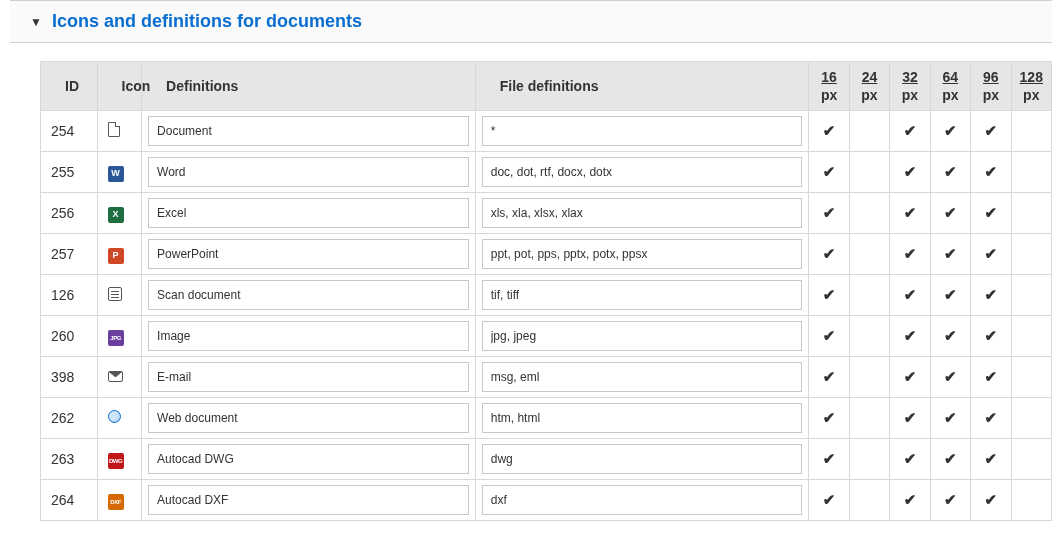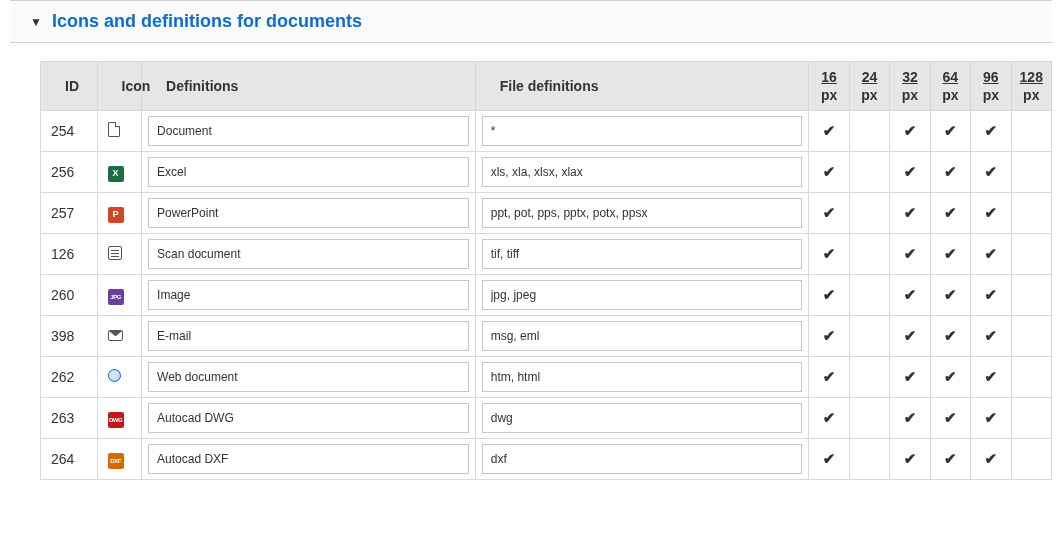--- a/index.html
+++ b/index.html
@@ -200,20 +200,32 @@
           <td class="input-col"><input type="text" class="text-input" value="Document" style=""></td>
           <td class="input-col"><input type="text" class="text-input" value="*" style=""></td>
           <td class="size-col"><span class="check">✔</span></td>
           <td class="size-col"></td>
           <td class="size-col"><span class="check">✔</span></td>
           <td class="size-col"><span class="check">✔</span></td>
           <td class="size-col"><span class="check">✔</span></td>
           <td class="size-col"></td>
         </tr>
         <tr>
+          <td class="id-col">255</td>
+          <td class="icon-col"><span class="fi fi-word"></span></td>
+          <td class="input-col"><input type="text" class="text-input" value="Word" style=""></td>
+          <td class="input-col"><input type="text" class="text-input" value="doc, dot, rtf, docx, dotx" style=""></td>
+          <td class="size-col"><span class="check">✔</span></td>
+          <td class="size-col"></td>
+          <td class="size-col"><span class="check">✔</span></td>
+          <td class="size-col"><span class="check">✔</span></td>
+          <td class="size-col"><span class="check">✔</span></td>
+          <td class="size-col"></td>
+        </tr>
+        <tr>
           <td class="id-col">256</td>
           <td class="icon-col"><span class="fi fi-excel"></span></td>
           <td class="input-col"><input type="text" class="text-input" value="Excel" style=""></td>
           <td class="input-col"><input type="text" class="text-input" value="xls, xla, xlsx, xlax" style=""></td>
           <td class="size-col"><span class="check">✔</span></td>
           <td class="size-col"></td>
           <td class="size-col"><span class="check">✔</span></td>
           <td class="size-col"><span class="check">✔</span></td>
           <td class="size-col"><span class="check">✔</span></td>
           <td class="size-col"></td>

